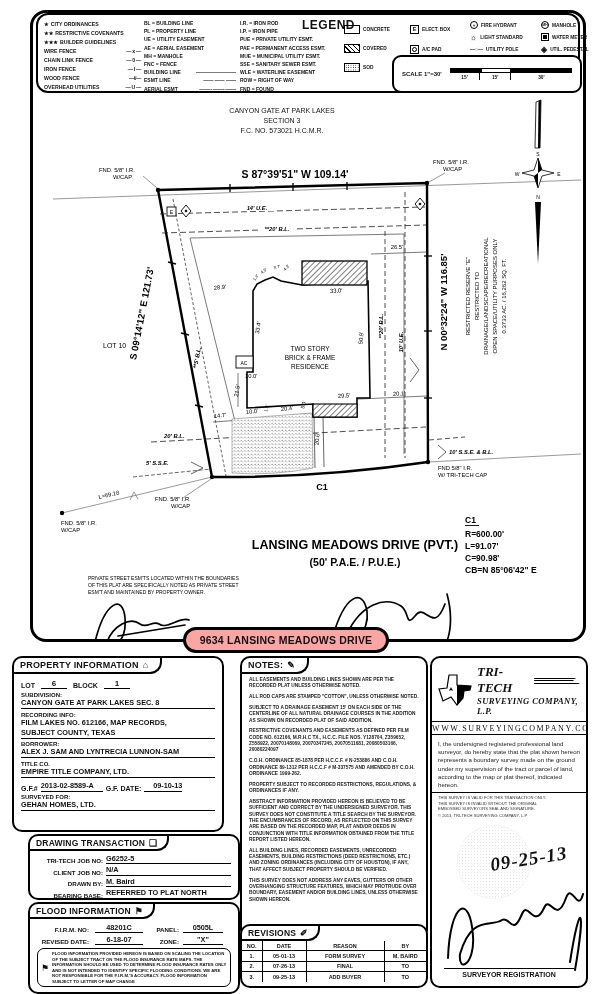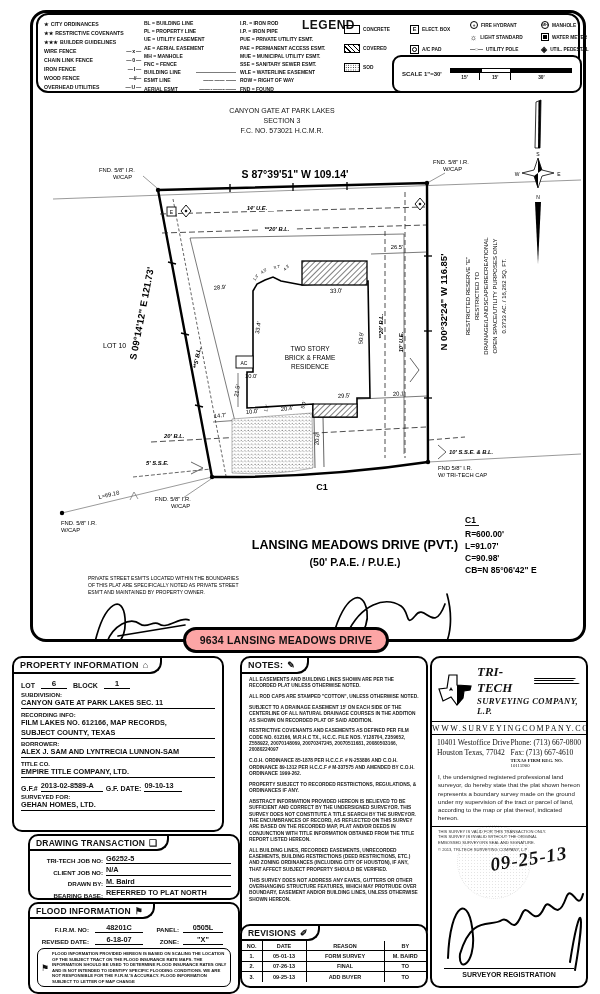--- a/index.html
+++ b/index.html
@@ -438,33 +438,33 @@
       <span class="ic">⌂</span>
     </div>
   <div class="pad">
     <div class="pi-row1">
       <span class="pi-sl">LOT</span>
       <span class="pi-sv">6</span>
       <span class="pi-sl">BLOCK</span>
       <span class="pi-sv">1</span>
     </div>
     <div class="pi-label">SUBDIVISION:</div>
-    <div class="pi-value">CANYON GATE AT PARK LAKES SEC. 11</div>
+    <div class="pi-value">CANYON GATE AT PARK LAKES SEC. 8</div>
     <div class="pi-label">RECORDING INFO:</div>
     <div class="pi-value noline">FILM LAKES NO. 612166, MAP RECORDS,</div>
     <div class="pi-value">SUBJECT COUNTY, TEXAS</div>
     <div class="pi-label">BORROWER:</div>
     <div class="pi-value">ALEX J. SAM AND LYNTRECIA LUNNON-SAM</div>
     <div class="pi-label">TITLE CO.</div>
     <div class="pi-value">EMPIRE TITLE COMPANY, LTD.</div>
     <div class="gf-row">
       <span class="pi-sl">G.F.#</span>
       <span class="pi-value" style="min-width:62px">2013-02-8589-A</span>
       <span class="pi-sl">G.F. DATE:</span>
-      <span class="pi-value" style="min-width:38px;text-align:left">09-10-13</span>
+      <span class="pi-value" style="min-width:38px;text-align:right">09-10-13</span>
     </div>
     <div class="pi-label">SURVEYED FOR:</div>
     <div class="pi-value">GEHAN HOMES, LTD.</div>
   </div>
 </div>
 
 <div class="panel p-draw">
   <div class="ph" style="font-size:8.5px;padding:1.5px 10px 1.5px 6px">
       <span>DRAWING TRANSACTION</span>
       <span class="ic">❏</span>
@@ -582,34 +582,20 @@
     </svg>
     <div class="tt-names">
       <div class="tt-n1">
           <span>TRI-TECH</span>
           <span class="tt-band"></span>
         </div>
       <div class="tt-n2">SURVEYING  COMPANY, L.P.</div>
     </div>
   </div>
   <div class="tt-web">WWW.SURVEYINGCOMPANY.COM</div>
-  <div class="tt-contact">
-    <div class="tt-c1">
-      <div>10401 Westoffice Drive</div>
-      <div>Houston Texas, 77042</div>
-    </div>
-    <div>
-      <div>Phone: (713) 667-0800</div>
-      <div>Fax:  (713) 667-4610</div>
-      <div class="tt-reg">
-        <div>TEXAS FIRM REG. NO.</div>
-        <div style="font-weight:normal">10115900</div>
-      </div>
-    </div>
-  </div>
   <p class="tt-cert">I, the undersigned registered professional land surveyor, do hereby state that the plat shown hereon represents a boundary survey made on the ground under my supervision of the tract or parcel of land, according to the map or plat thereof, indicated hereon.</p>
   <div class="tt-fine">
     <div>THIS SURVEY IS VALID FOR THIS TRANSACTION ONLY.</div>
     <div>THIS SURVEY IS INVALID WITHOUT THE ORIGINAL</div>
     <div>EMBOSSED SURVEYORS SEAL AND SIGNATURE.</div>
     <div style="margin-top:1.5px">© 2013, TRI-TECH SURVEYING COMPANY, L.P</div>
   </div>
   <div class="tt-seal"></div>
   <div class="tt-date">09-25-13</div>
   <svg class="tt-sig" viewBox="0 0 158 120">

